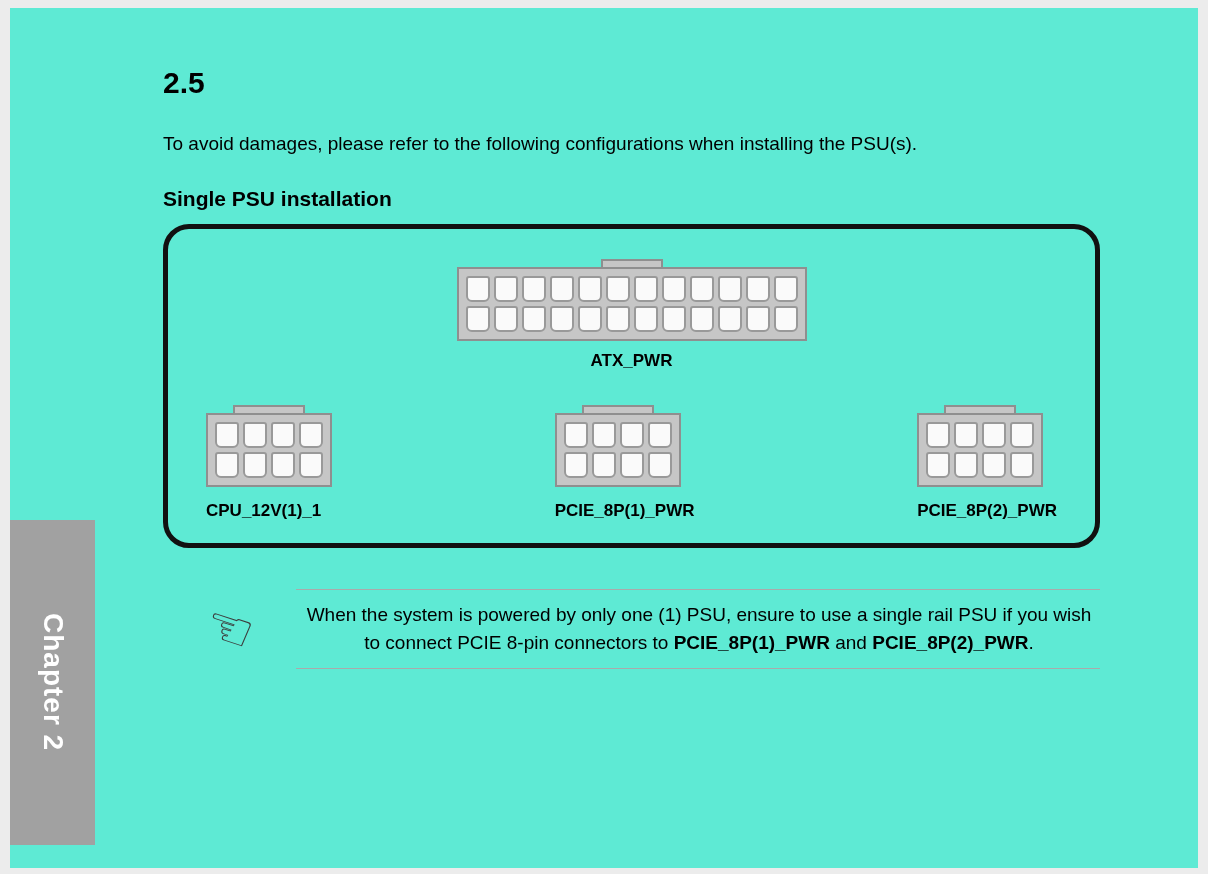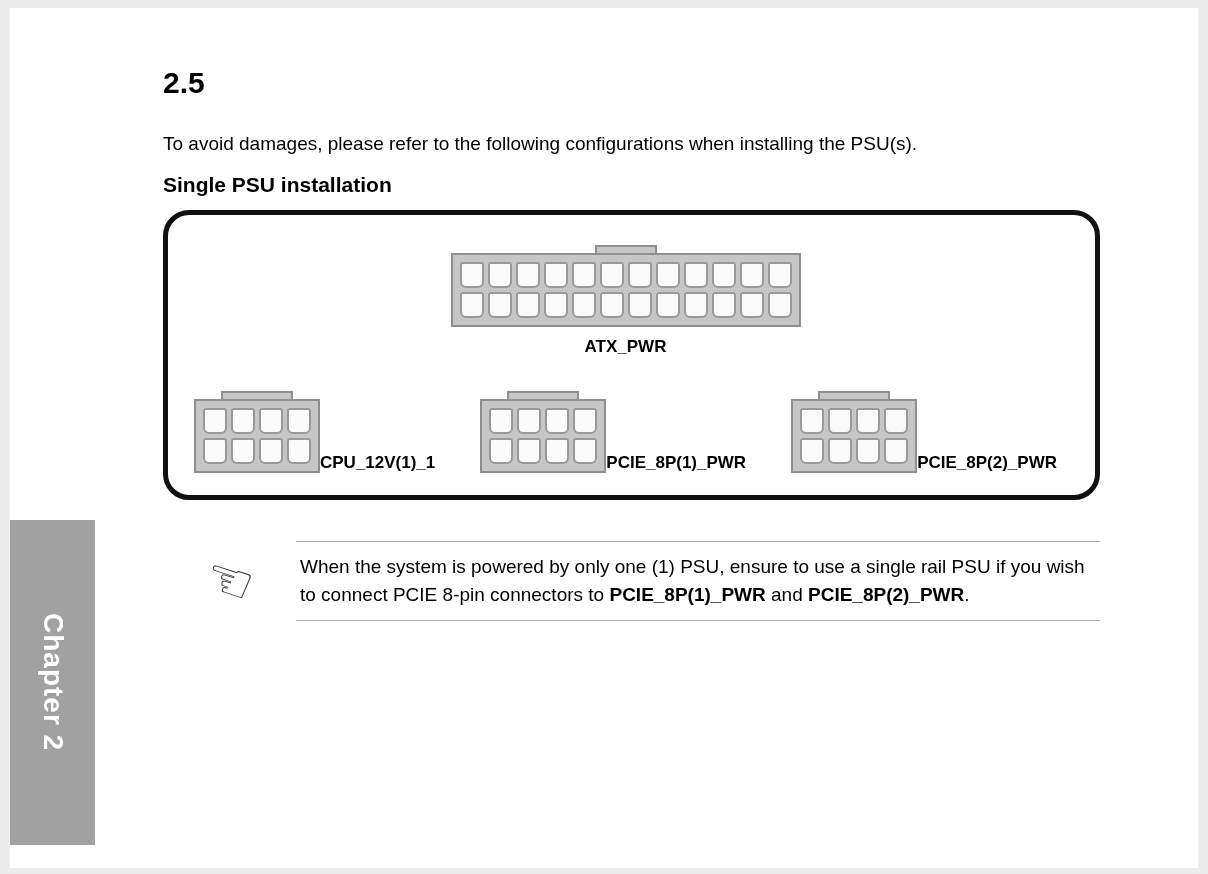--- a/index.html
+++ b/index.html
@@ -7,21 +7,21 @@
   body {
     position: relative;
     background: #ececec;
     font-family: "Liberation Sans", "DejaVu Sans", sans-serif;
     color: #000;
     overflow: hidden;
   }
   .page {
     position: absolute;
     left: 10px; right: 10px; top: 8px; bottom: 6px;
-    background: #ffffff;
+    background: #5eead4;
     padding: 58px 98px 0 153px;
   }
   
   .chapter-tab {
     position: absolute;
     left: 10px; top: 520px;
     width: 85px; height: 325px;
     background: var(--chapter_tab_bg, #a1a1a1);
     display: flex; align-items: center; justify-content: center;
     z-index: 5;
@@ -42,30 +42,30 @@
     font-weight: bold;
     line-height: 1.1;
   }
   .sec-num { width: 132px; flex: 0 0 132px; }
   .intro {
     margin-top: 32px;
     font-size: 19px;
     line-height: 26px;
   }
   .subheading {
-    margin-top: 16px;
+    margin-top: 30px;
     font-size: 21px;
     font-weight: bold;
   }
   
   .diagram {
     margin-top: 13px;
     border: 5px solid var(--diagram_border, #111);
     border-radius: 26px;
-    padding: 30px 38px 22px 26px;
+    padding: 30px 38px 22px 38px;
   }
   .atx-group { display: flex; flex-direction: column; align-items: center; }
   .connector { display: flex; flex-direction: column; align-items: center; }
   .light {
     --fill: var(--connector_light_fill, #c6c6c6);
     --stroke: var(--connector_light_stroke, #8f8f8f);
     --pin-fill: var(--pin_light_fill, #fafafa);
     --pin-stroke: #999999;
   }
   .dark {
@@ -104,21 +104,21 @@
     font-size: 17px;
     font-weight: bold;
     text-align: center;
   }
   .connector-row {
     margin-top: 34px;
     display: flex;
     justify-content: space-between;
     align-items: flex-start;
   }
-  .conn-group { display: flex; flex-direction: row; align-items: flex-end; }
+  .conn-group { display: flex; flex-direction: column; align-items: flex-start; }
   .conn-group .conn-label { margin-top: 14px; }
   
   .note {
     margin-top: 41px;
     display: flex;
     align-items: stretch;
   }
   .note-icon-box {
     flex: 0 0 133px;
     display: flex;
@@ -132,20 +132,21 @@
     transform: rotate(18deg);
     font-family: "DejaVu Sans", sans-serif;
   }
   .note-body {
     flex: 1;
     border-top: 1px solid var(--note_rule, #aaa);
     border-bottom: 1px solid var(--note_rule, #aaa);
     padding: 11px 2px 12px 4px;
     font-size: 19px;
     line-height: 27.5px;
+    text-align: center;
   }
 </style>
 </head>
 <body>
 
 <aside class="chapter-tab">
   <span>Chapter 2</span>
 </aside>
 
 <main class="page">

